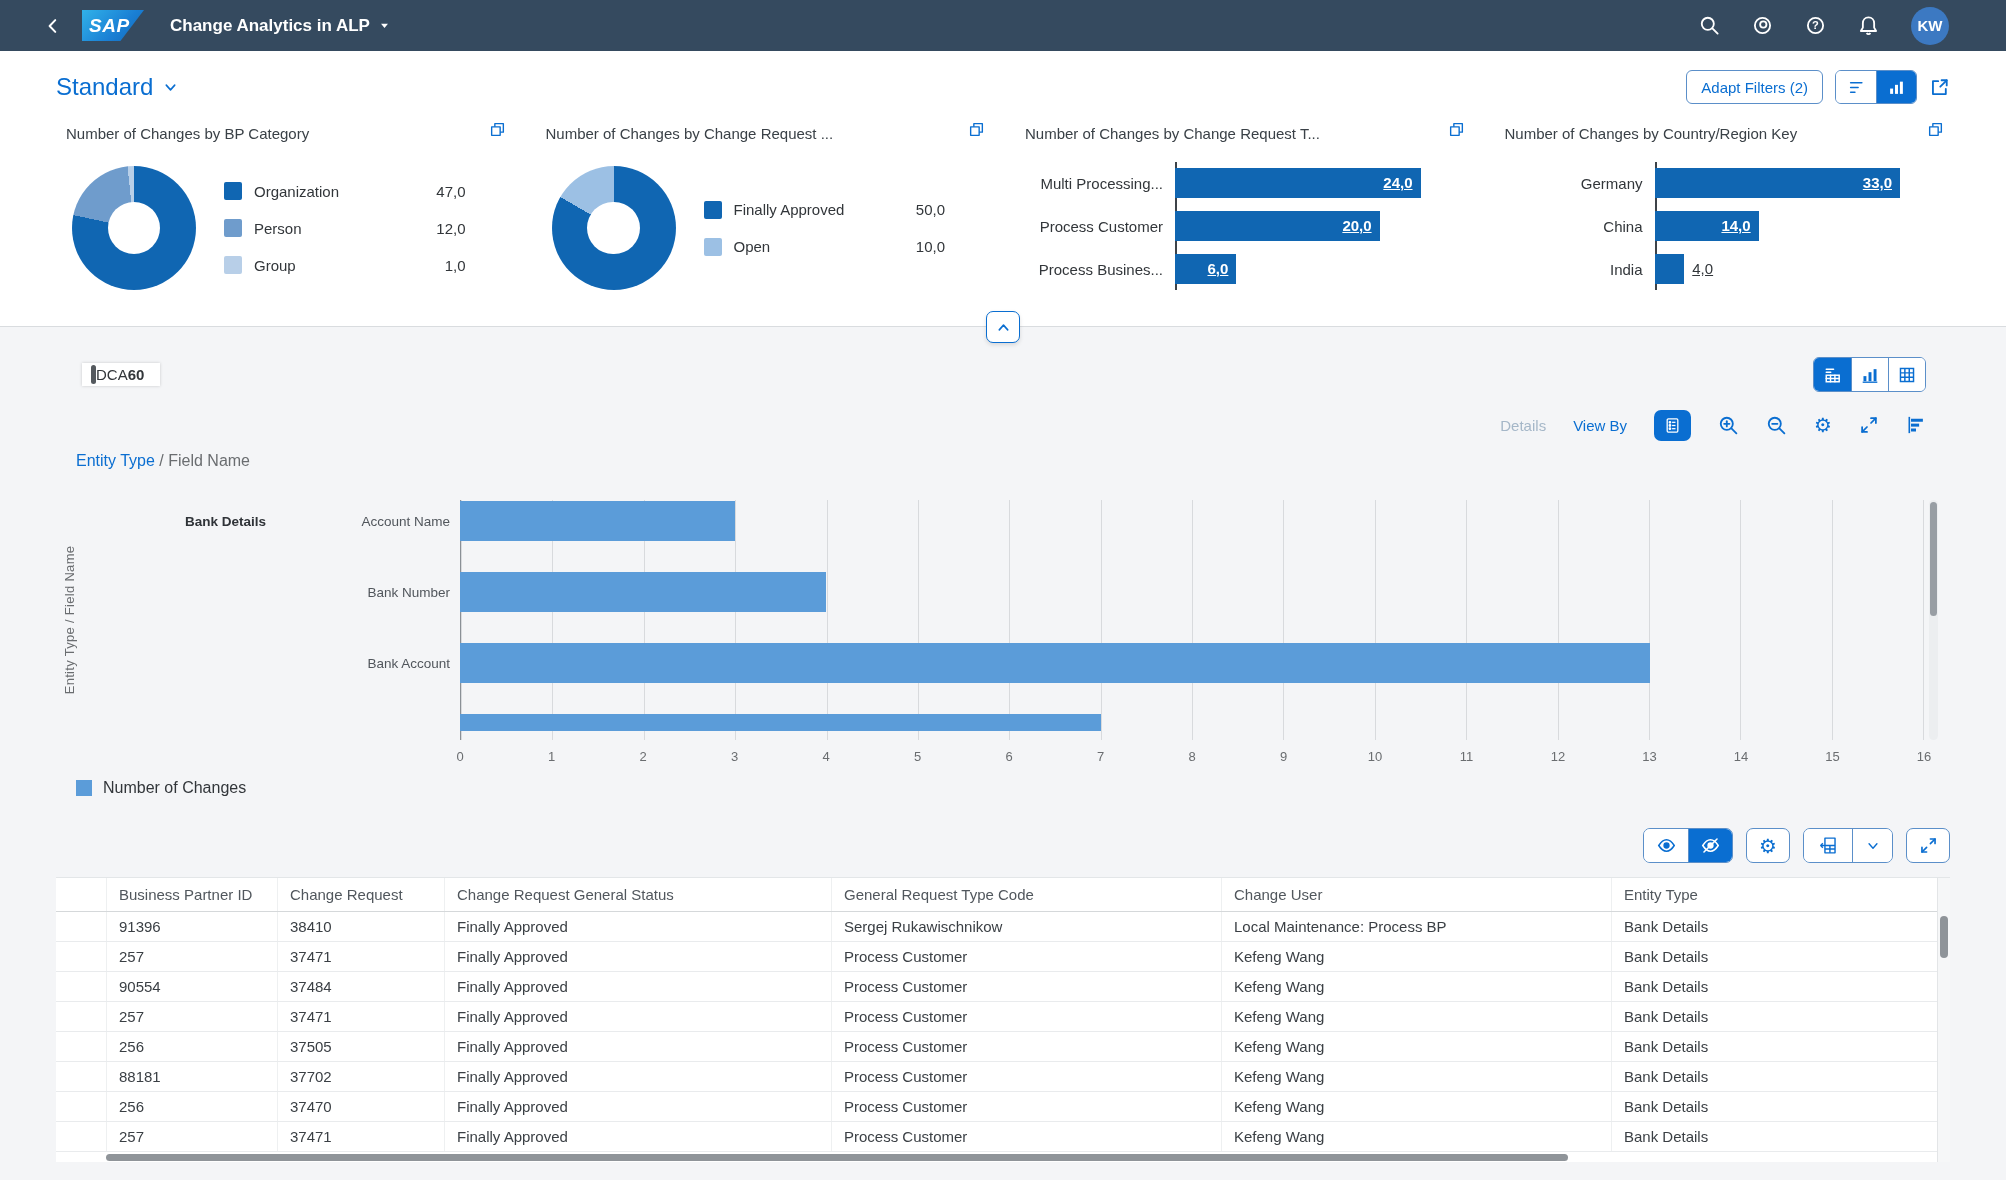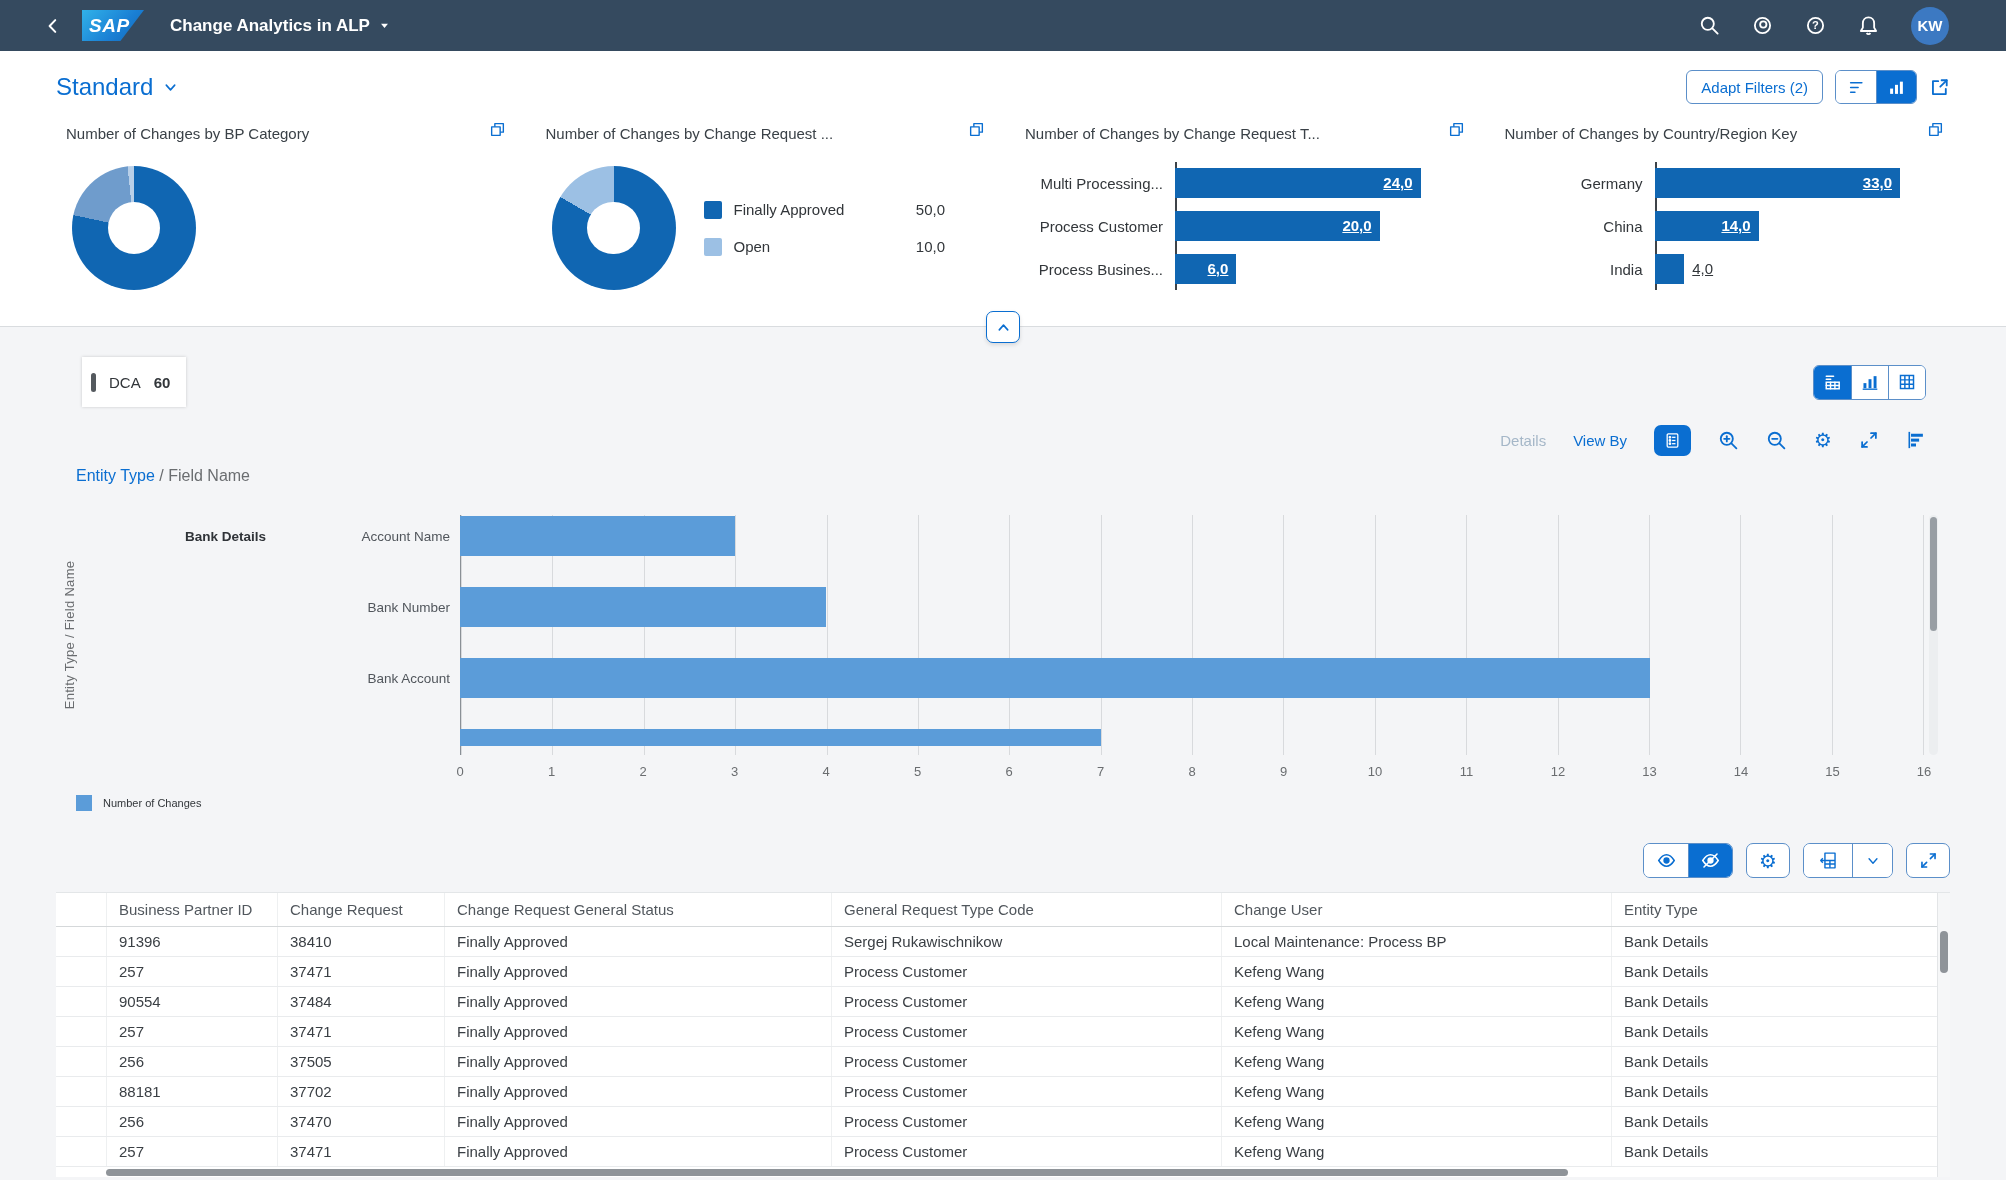--- a/index.html
+++ b/index.html
@@ -57,21 +57,21 @@
   .cbar.out .cbv { right:auto; left:calc(100% + 8px); color:#32363a; font-weight:400; }
   .collapse-btn {
     position:absolute; left:50%; bottom:-17px; transform:translateX(-50%);
     width:34px; height:32px; background:#fff; border:1px solid #0a6ed1; border-radius:7px;
     color:#0a6ed1; display:flex; align-items:center; justify-content:center; cursor:pointer;
     box-shadow:0 2px 4px rgba(0,0,0,.12); z-index:5;
   }
   
   .content { background:#f4f5f7; height:853px; padding:30px 56px 0 56px; }
   .row1 { display:flex; align-items:center; margin:0 24px 0 26px; }
-  .chip { display:flex; align-items:center; height:50px; background:#fff; border-radius:0; padding:0 16px 0 9px; gap:13px; box-shadow:0 0 3px rgba(0,0,0,.18); cursor:pointer; }
+  .chip { display:flex; align-items:center; height:23px; background:#fff; border-radius:0; padding:0 16px 0 9px; box-shadow:0 0 3px rgba(0,0,0,.18); cursor:pointer; }
   .chip-accent { width:5px; height:19px; border-radius:3px; background:#54595e; }
   .chip-label { color:#32363a; }
   .chip-count { font-weight:700; color:#32363a; }
   .row1 .seg { margin-left:auto; }
   .row1 .seg button { width:37px; height:33px; }
   
   .chart-toolbar { margin:14px 24px 0 0; height:38px; display:flex; align-items:center; justify-content:flex-end; gap:27px; }
   .lnk-disabled { color:#a5b7c8; font-size:15px; }
   .lnk { color:#0a6ed1; font-size:15px; background:none; border:none; cursor:pointer; font-family:inherit; }
   .legend-toggle { width:37px; height:31px; background:#0a6ed1; border:none; border-radius:7px; color:#fff; display:flex; align-items:center; justify-content:center; cursor:pointer; }
@@ -92,21 +92,21 @@
   .cat { width:164px; text-align:right; padding-right:10px; font-size:13.5px; color:#51565c; }
   .track { flex:1; position:relative; z-index:1; }
   .mbar { height:100%; background:#5b9cd9; cursor:pointer; }
   .chart-scroll { position:absolute; right:12px; top:0; height:240px; width:9px; background:#eceef0; border-radius:5px; }
   .chart-scroll .thumb { position:absolute; top:2px; left:1px; width:7px; height:114px; background:#989ea4; border-radius:4px; cursor:grab; }
   .xlabels { margin-left:364px; margin-right:26px; display:flex; justify-content:space-between; height:30px; position:relative; }
   .xt { width:0; position:relative; }
   .xt span { position:absolute; top:9px; left:0; transform:translateX(-50%); font-size:13px; color:#6a6d70; white-space:nowrap; }
   .chart-legend { display:flex; align-items:center; gap:11px; margin:8px 0 0 20px; height:20px; }
   .chart-legend .sw2 { width:16px; height:16px; background:#5b9cd9; }
-  .chart-legend span.tx { font-size:11px; color:#32363a; }
+  .chart-legend span.tx { font-size:16px; color:#32363a; }
   
   .table-toolbar { margin:30px 0 0 0; display:flex; align-items:center; justify-content:flex-end; gap:13px; height:35px; }
   .tseg { display:flex; border:1px solid #5b8fc9; border-radius:7px; overflow:hidden; background:#fff; }
   .tseg button { width:44px; height:33px; border:none; background:#fff; color:#0a6ed1; display:flex; align-items:center; justify-content:center; cursor:pointer; }
   .tseg button + button { border-left:1px solid #5b8fc9; }
   .tseg button.sel { background:#0a6ed1; color:#fff; }
   .tbtn { width:44px; height:35px; border:1px solid #5b8fc9; border-radius:7px; background:#fff; color:#0a6ed1; display:flex; align-items:center; justify-content:center; cursor:pointer; }
   .split { display:flex; border:1px solid #5b8fc9; border-radius:7px; overflow:hidden; background:#fff; }
   .split button { height:33px; border:none; background:#fff; color:#0a6ed1; display:flex; align-items:center; justify-content:center; cursor:pointer; }
   .split .main { width:48px; }
@@ -216,20 +216,40 @@
       <div class="card">
         <div class="card-title">Number of Changes by BP Category</div>
         <button class="icon-btn card-open">
           <svg width="17" height="17" viewBox="0 0 16 16" fill="none" stroke="currentColor" stroke-width="1.3" stroke-linejoin="round">
               <rect x="2.5" y="5.5" width="8" height="8"></rect>
               <polyline points="5.5,5.5 5.5,2.5 13.5,2.5 13.5,10.5 10.5,10.5"></polyline>
             </svg>
         </button>
         <div class="donut-row">
           <div class="donut" style="background: conic-gradient(rgb(16, 102, 178) 0deg, rgb(16, 102, 178) 282deg, rgb(111, 156, 204) 282deg, rgb(111, 156, 204) 354deg, rgb(184, 207, 232) 354deg, rgb(184, 207, 232) 360deg);"></div>
+          <div class="kleg">
+
+              <div class="kleg-item">
+                <span class="sw" style="background: rgb(16, 102, 178);"></span>
+                <span class="kl">Organization</span>
+                <span class="kv">47,0</span>
+              </div>
+
+              <div class="kleg-item">
+                <span class="sw" style="background: rgb(111, 156, 204);"></span>
+                <span class="kl">Person</span>
+                <span class="kv">12,0</span>
+              </div>
+
+              <div class="kleg-item">
+                <span class="sw" style="background: rgb(184, 207, 232);"></span>
+                <span class="kl">Group</span>
+                <span class="kv">1,0</span>
+              </div>
+            </div>
         </div>
       </div>
 
       <div class="card">
         <div class="card-title">Number of Changes by Change Request ...</div>
         <button class="icon-btn card-open">
           <svg width="17" height="17" viewBox="0 0 16 16" fill="none" stroke="currentColor" stroke-width="1.3" stroke-linejoin="round">
               <rect x="2.5" y="5.5" width="8" height="8"></rect>
               <polyline points="5.5,5.5 5.5,2.5 13.5,2.5 13.5,10.5 10.5,10.5"></polyline>
             </svg>

